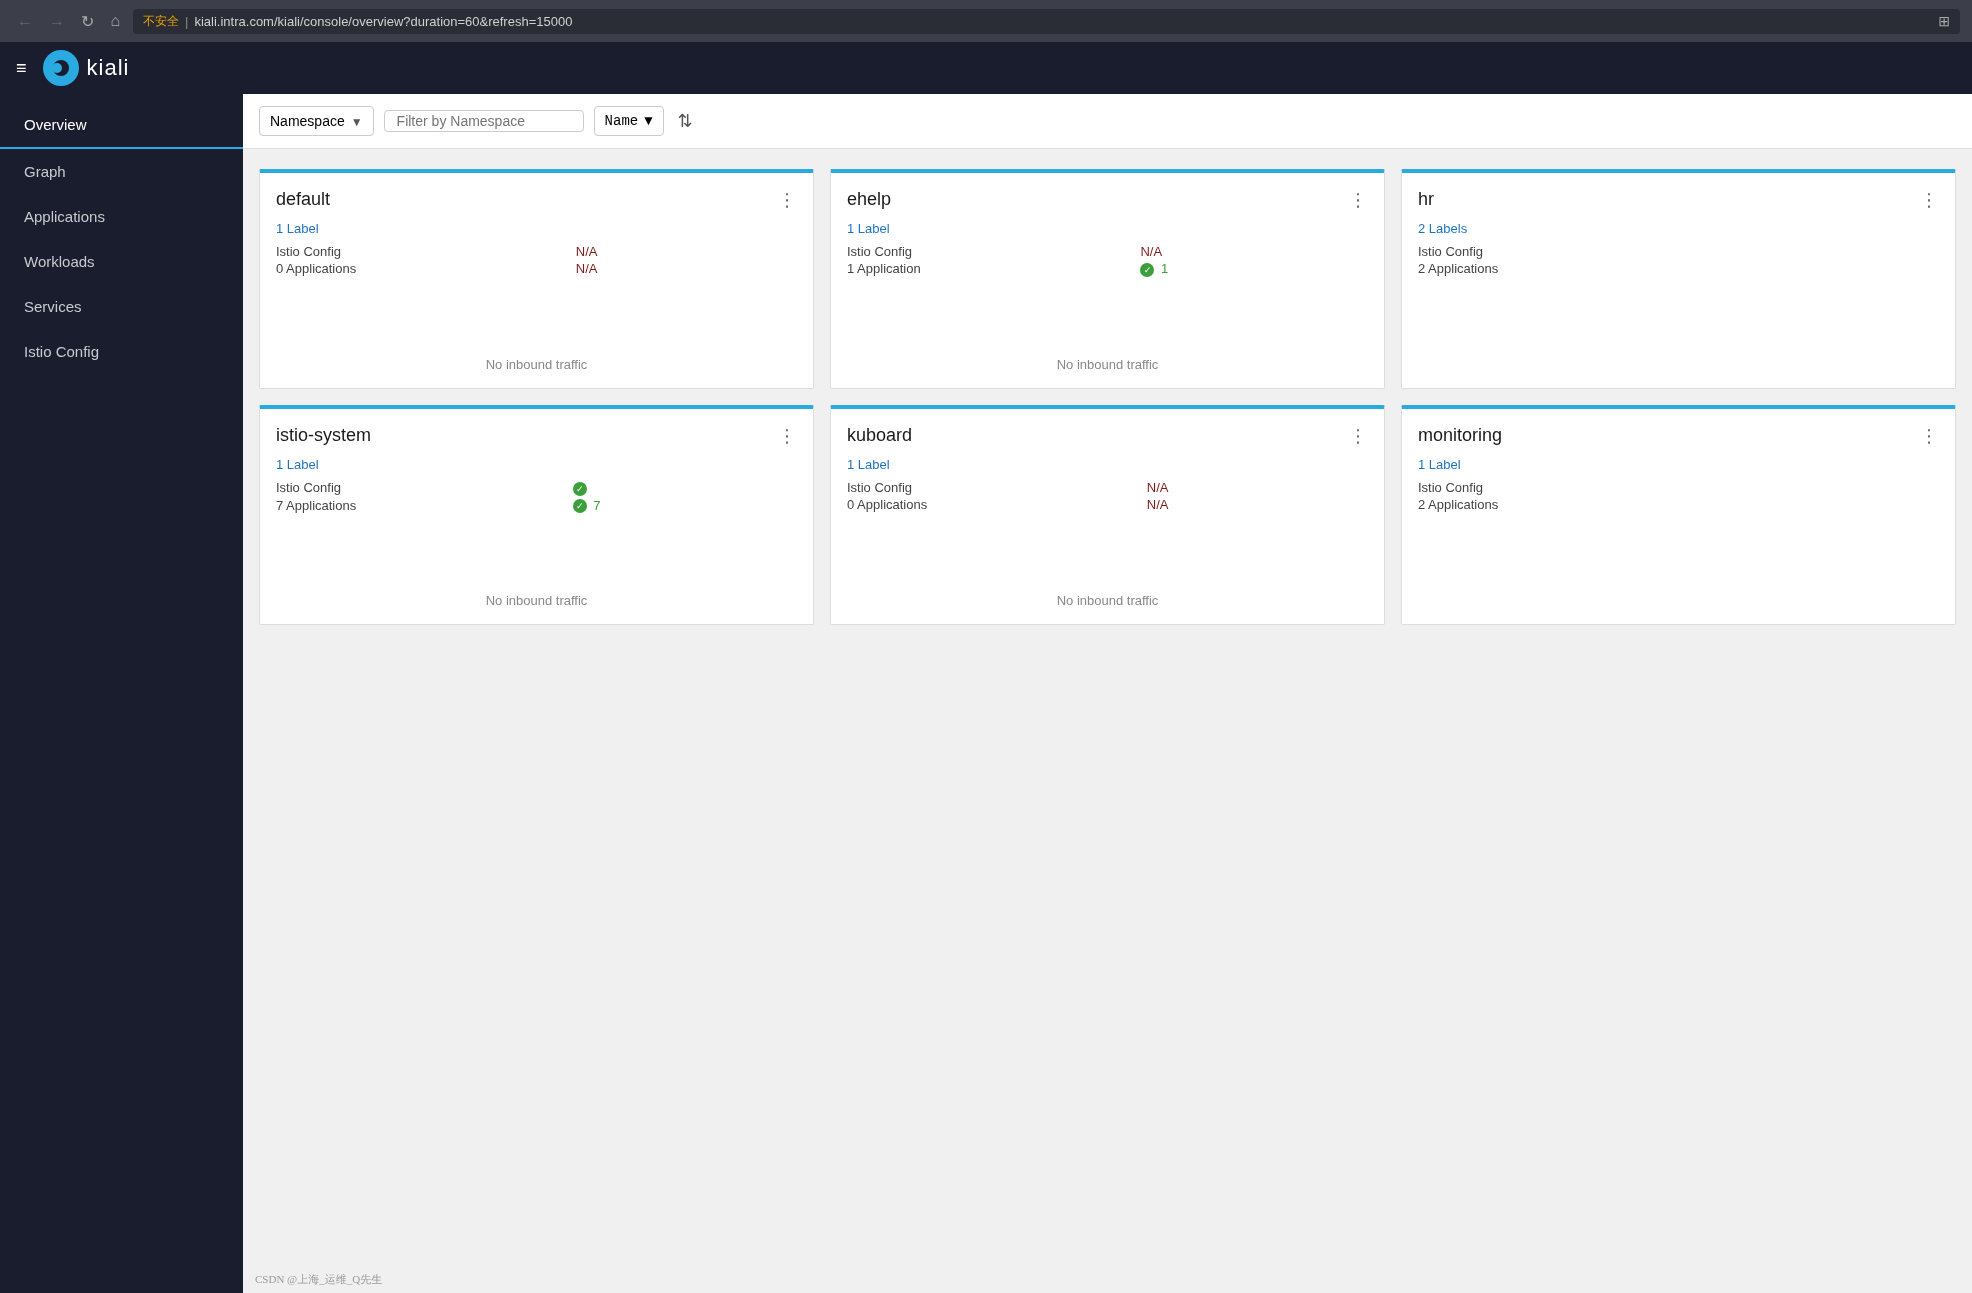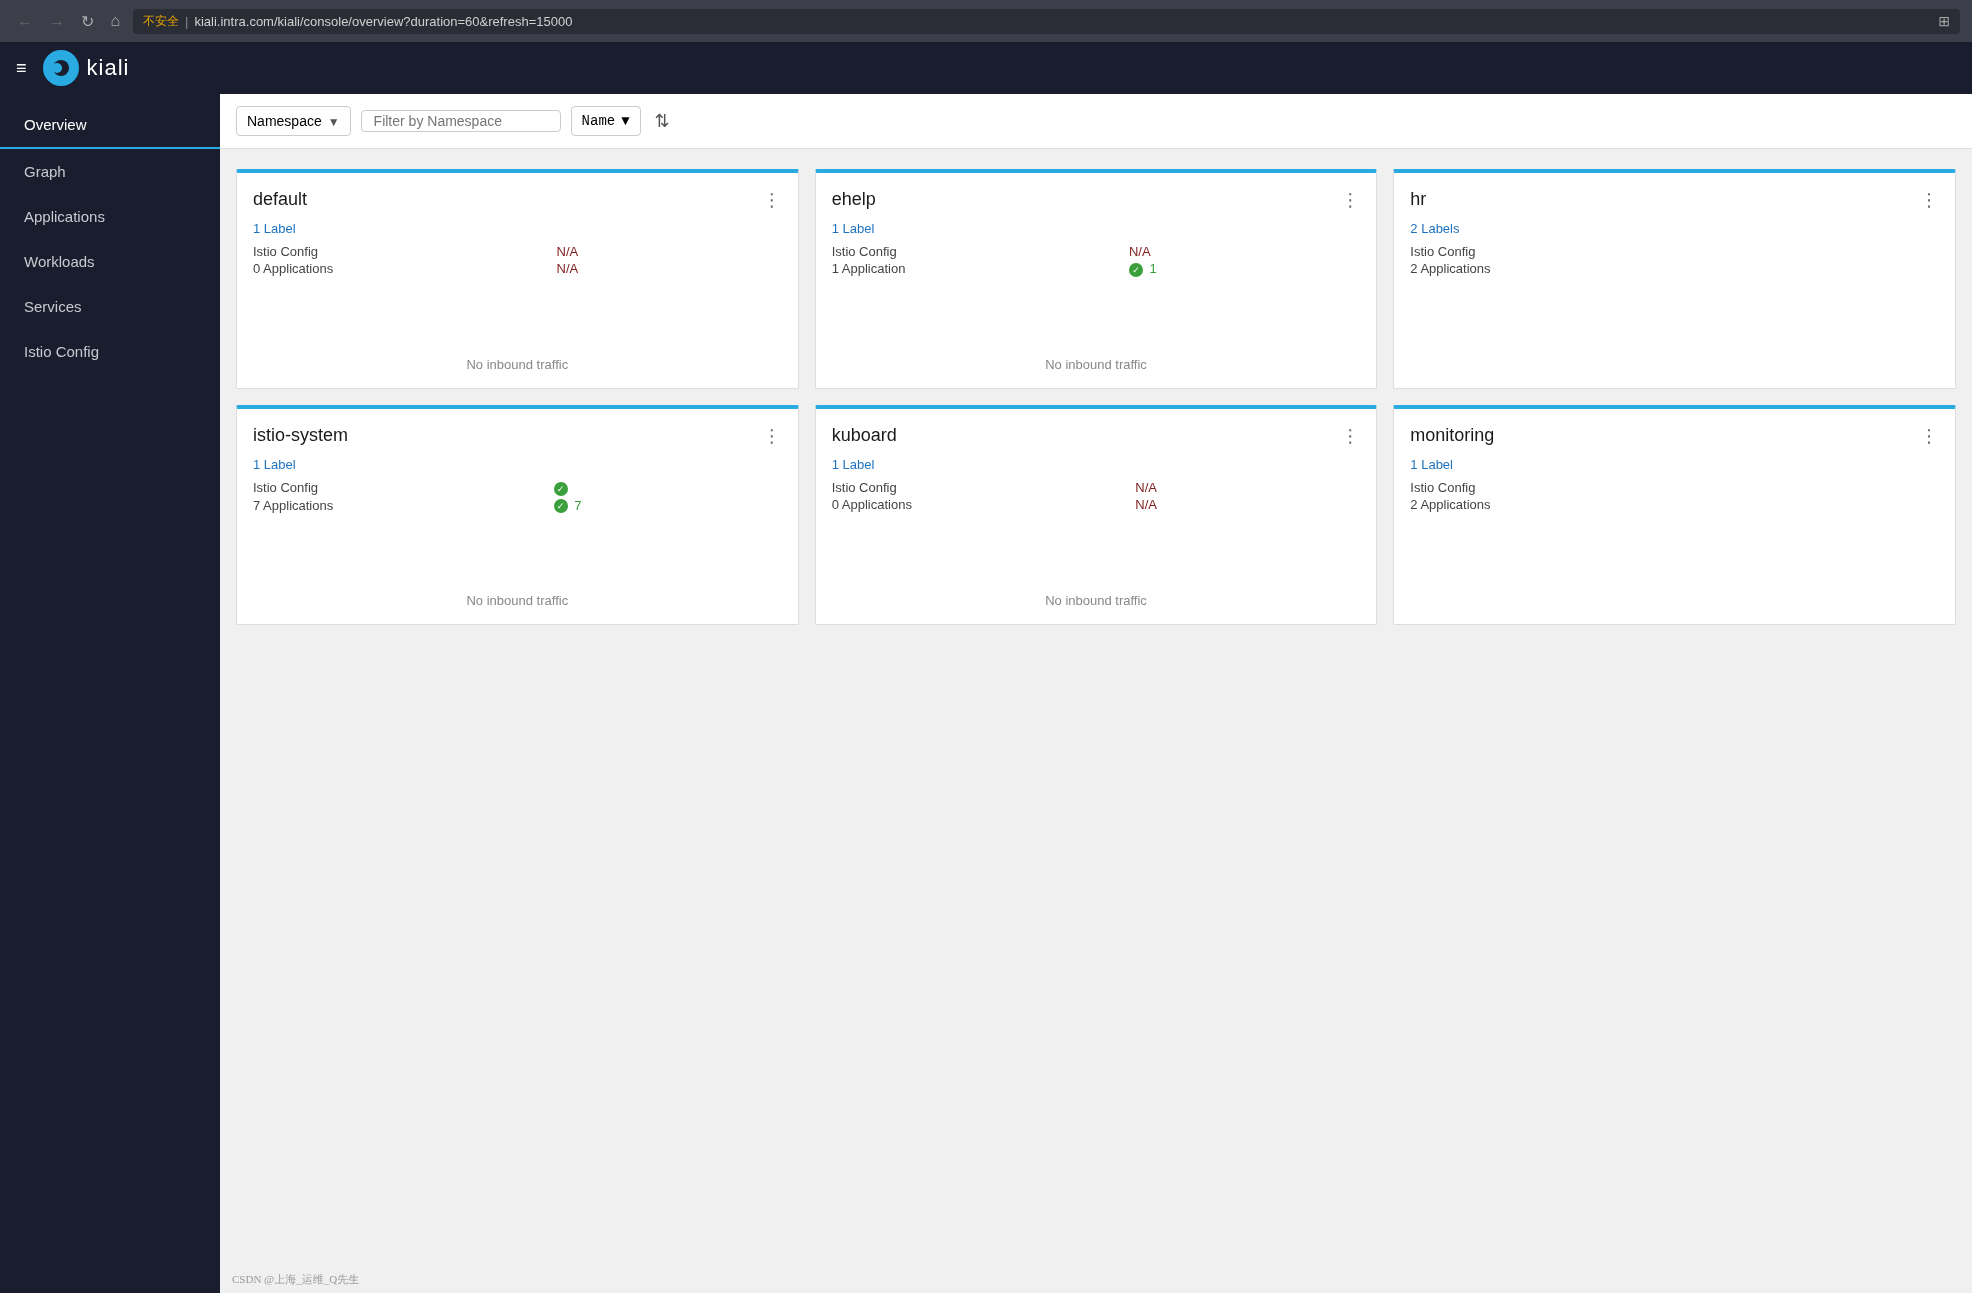--- a/index.html
+++ b/index.html
@@ -58,21 +58,21 @@
       flex-shrink: 0;
       gap: 16px;
     }
     .hamburger { cursor: pointer; font-size: 18px; color: #fff; }
     .logo { display: flex; align-items: center; gap: 8px; }
     .logo-text { color: #fff; font-size: 22px; font-weight: 400; letter-spacing: 1px; }
 
     
     .sidebar {
       background: #1a1d2e;
-      width: 220px;
+      width: 243px;
       flex-shrink: 0;
       padding-top: 8px;
       display: flex;
       flex-direction: column;
       text-align: center;
     }
     .sidebar-item {
       padding: 14px 24px;
       color: #c8cad0;
       font-size: 15px;

